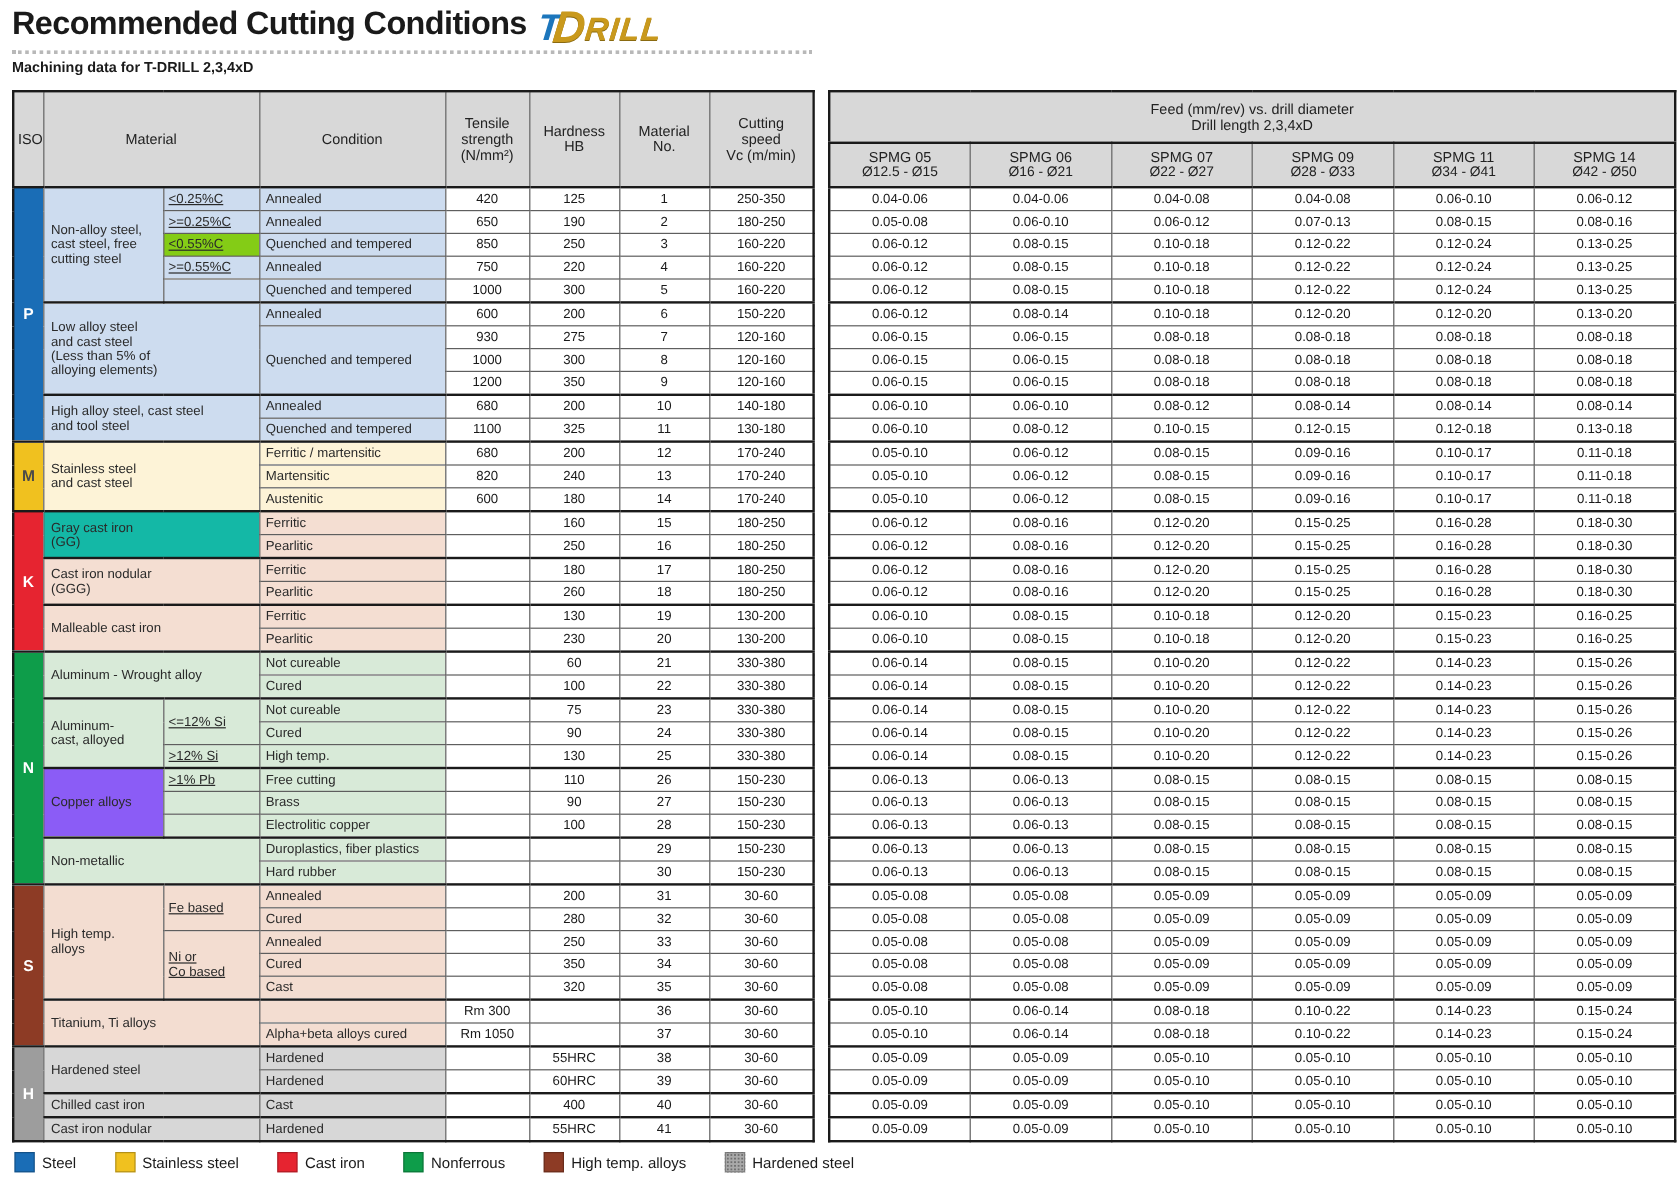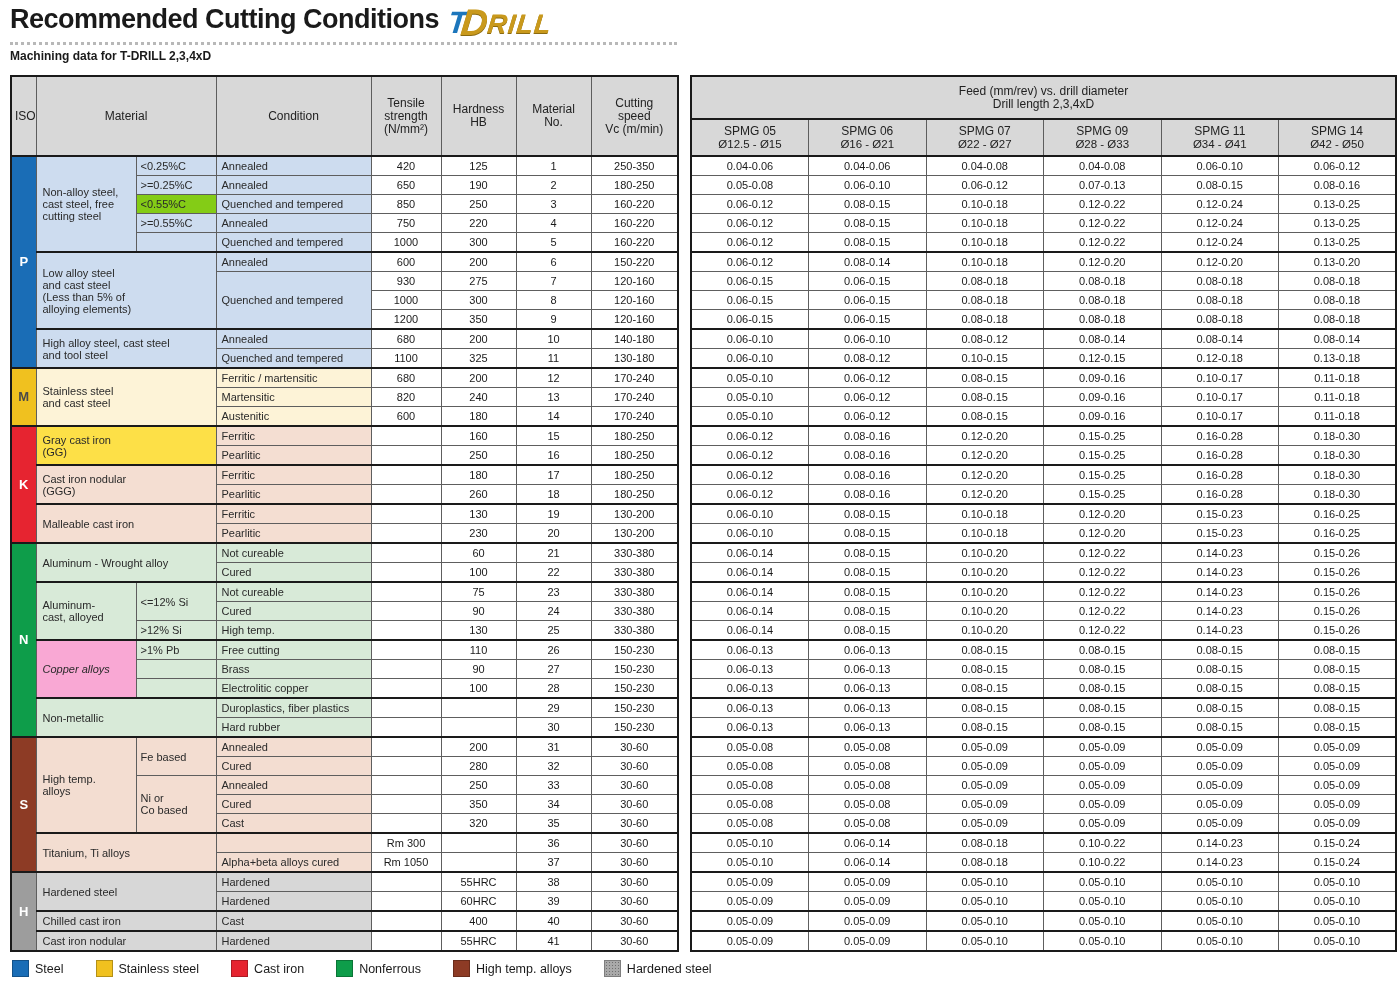--- a/index.html
+++ b/index.html
@@ -18,21 +18,21 @@
   .mtable th,.mtable td,.ftable th,.ftable td{border:1px solid #5e5e5e;font-size:11px;line-height:12px;padding:0 3px;overflow:hidden;}
   .mtable thead th,.ftable thead th{background:#d8d8d8;font-weight:normal;font-size:12px;line-height:13px;text-align:center;color:#222;border-bottom:2px solid #1a1a1a;white-space:pre-line;}
   .mtable thead th{height:78px;}
   .ftable thead tr.band th{height:41px;}
   .ftable thead tr.cols th{height:35px;border-top:1px solid #5e5e5e;margin-left:23px;}
   .ftable thead .spmg{font-size:12px;}
   .ftable thead .rng{font-size:11.5px;}
   tbody td{height:18px;text-align:center;background:#fff;}
   td.iso-cell{font-weight:bold;font-size:13px;text-align:center;}
   td.mat-cell{text-align:left;padding-left:6px;white-space:pre-line;color:#2a2a2a;}
-  td.qual-cell{text-align:left;padding-left:4px;white-space:pre-line;color:#2a2a2a;}
+  td.qual-cell{text-align:left;padding-left:4px;white-space:pre-line;color:#2a2a2a;text-decoration:underline;}
   td.cond-cell{text-align:left;padding-left:5px;color:#2a2a2a;}
   tr.gs > td{border-top:2px solid #1a1a1a;}
   .dotgray{background-color:#a9a9a9;background-image:radial-gradient(#6f6f6f 30%,rgba(0,0,0,0) 33%);background-size:3px 3px;}
 
   .note{position:absolute;left:12px;top:938px;font-size:12.5px;color:#222;}
   .legend{position:absolute;left:12px;top:960px;display:flex;align-items:center;}
   .legend .item{display:flex;align-items:center;margin-right:32px;}
   .legend .sw{width:15px;height:15px;margin-right:6px;border:1px solid rgba(0,0,0,0.25);}
   .legend .lab{font-size:12.5px;}
 </style>
@@ -184,21 +184,21 @@
         </tr>
         <tr>
           <td class="cond-cell" rowspan="1" style="background: rgb(253, 243, 215);">Austenitic</td>
           <td class="num-cell">600</td>
           <td class="num-cell">180</td>
           <td class="num-cell">14</td>
           <td class="num-cell">170-240</td>
         </tr>
         <tr class="gs">
           <td class="iso-cell" rowspan="6" style="background: rgb(230, 36, 48); color: rgb(255, 255, 255);">K</td>
-          <td class="mat-cell" rowspan="2" colspan="2" style="background: #fde047;">Gray cast iron
+          <td class="mat-cell" rowspan="2" colspan="2" style="background: #14b8a6;">Gray cast iron
 (GG)</td>
           <td class="cond-cell" rowspan="1" style="background: rgb(244, 222, 210);">Ferritic</td>
           <td class="num-cell"></td>
           <td class="num-cell">160</td>
           <td class="num-cell">15</td>
           <td class="num-cell">180-250</td>
         </tr>
         <tr>
           <td class="cond-cell" rowspan="1" style="background: rgb(244, 222, 210);">Pearlitic</td>
           <td class="num-cell"></td>
@@ -272,21 +272,21 @@
         </tr>
         <tr>
           <td class="qual-cell" rowspan="1" style="background: rgb(216, 234, 216);">&gt;12% Si</td>
           <td class="cond-cell" rowspan="1" style="background: rgb(216, 234, 216);">High temp.</td>
           <td class="num-cell"></td>
           <td class="num-cell">130</td>
           <td class="num-cell">25</td>
           <td class="num-cell">330-380</td>
         </tr>
         <tr class="gs">
-          <td class="mat-cell" rowspan="3" colspan="1" style="background: #f9a8d4; font-style: italic;">Copper alloys</td>
+          <td class="mat-cell" rowspan="3" colspan="1" style="background: #8b5cf6;">Copper alloys</td>
           <td class="qual-cell" rowspan="1" style="background: rgb(216, 234, 216);">&gt;1% Pb</td>
           <td class="cond-cell" rowspan="1" style="background: rgb(216, 234, 216);">Free cutting</td>
           <td class="num-cell"></td>
           <td class="num-cell">110</td>
           <td class="num-cell">26</td>
           <td class="num-cell">150-230</td>
         </tr>
         <tr>
           <td class="qual-cell" rowspan="1" style="background: rgb(216, 234, 216);"></td>
           <td class="cond-cell" rowspan="1" style="background: rgb(216, 234, 216);">Brass</td>

